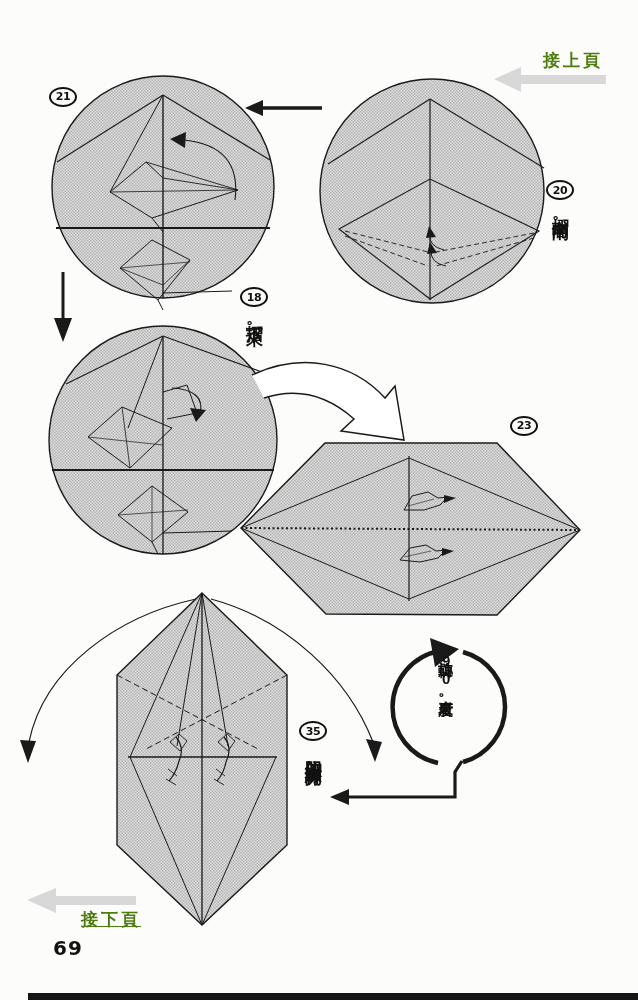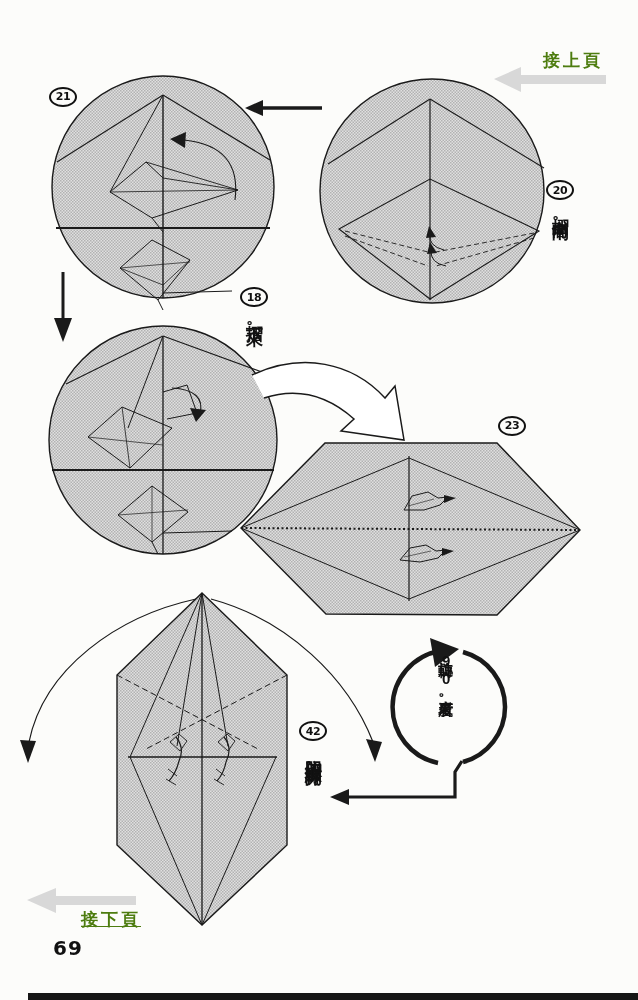--- a/index.html
+++ b/index.html
@@ -181,26 +181,26 @@
   <div class="caption" style="left:546px;top:180px;">
     <span class="cnum">20</span>
     <span class="vtext">摺向中間。</span>
   </div>
 
   <div class="caption" style="left:240px;top:287px;">
     <span class="cnum">18</span>
     <span class="vtext">摺下來。</span>
   </div>
 
-  <div class="badge" style="left:498px;top:415px;">
+  <div class="badge" style="left:510px;top:415px;">
     <span class="cnum">23</span>
   </div>
 
   <div class="caption" style="left:299px;top:721px;">
-    <span class="cnum">42</span>
+    <span class="cnum">35</span>
     <span class="vtext">依凹摺線打開。</span>
   </div>
 
   <div class="rotate-note vtext" style="left:438px;top:650px;">旋轉90度來看。</div>
 
   <div class="label" style="left:81px;top:908px;text-decoration:underline;">接下頁</div>
 
   <div class="page-number" style="left:14px;top:936px;margin-left:39px;">69</div>
 
   <div class="page-edge"></div>

